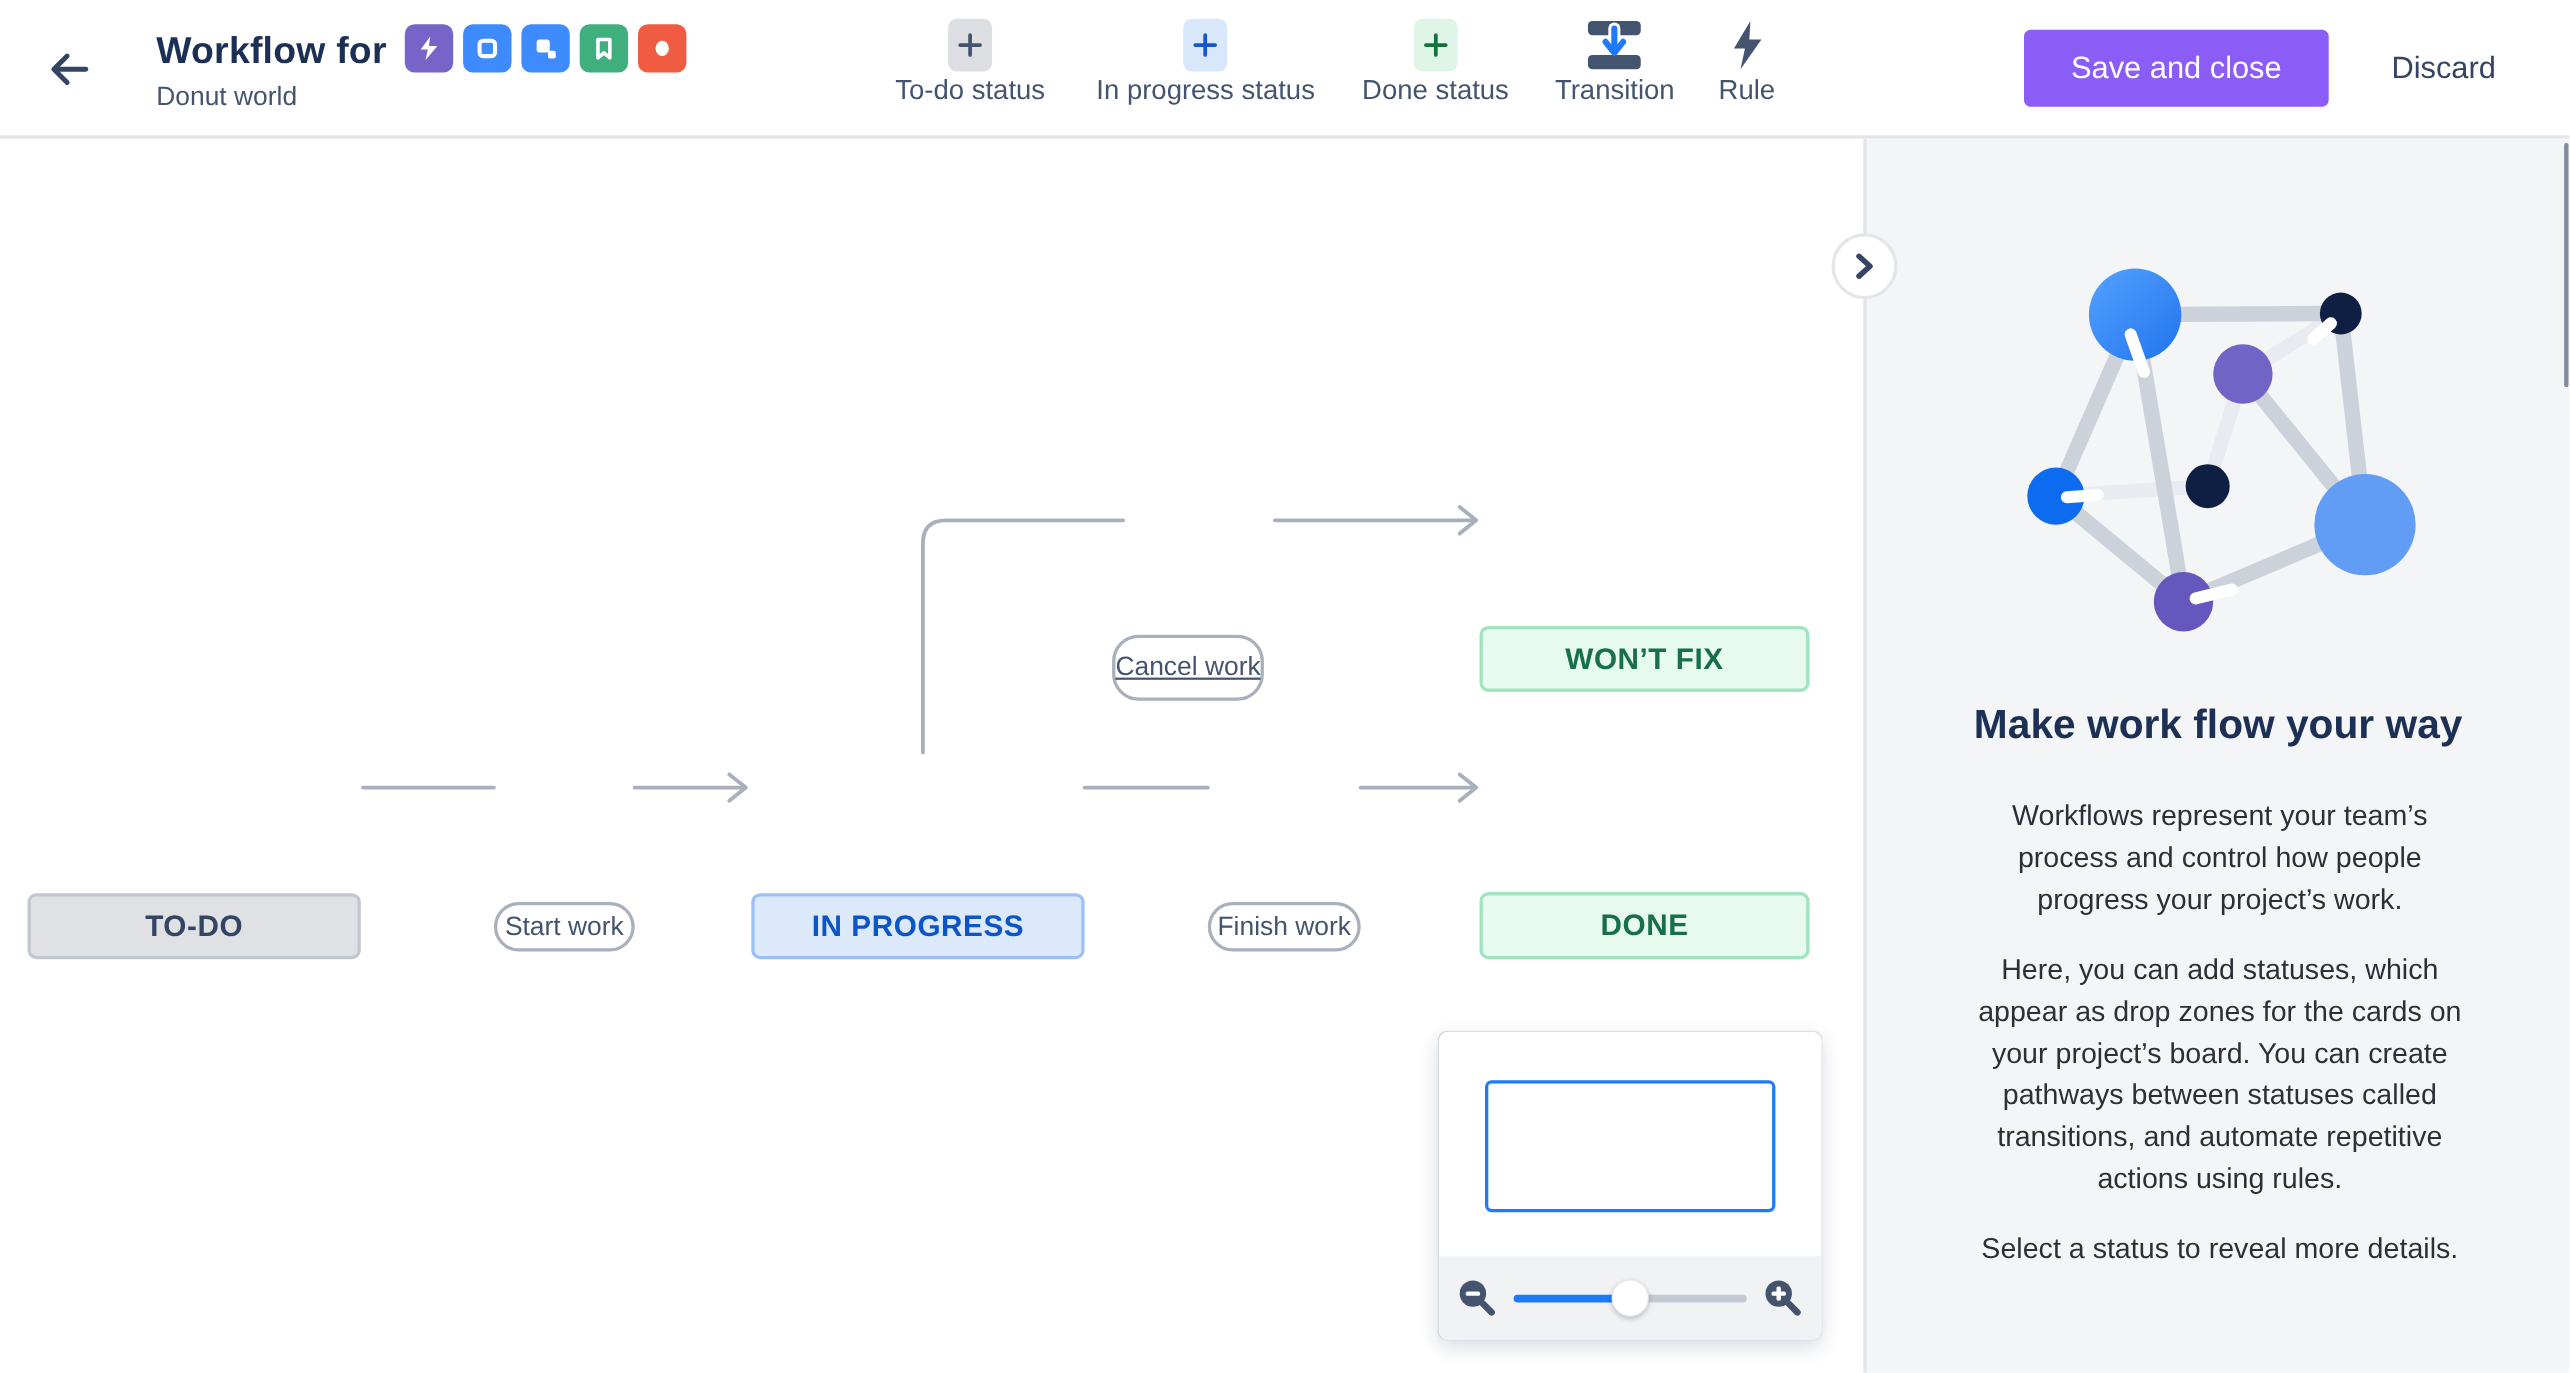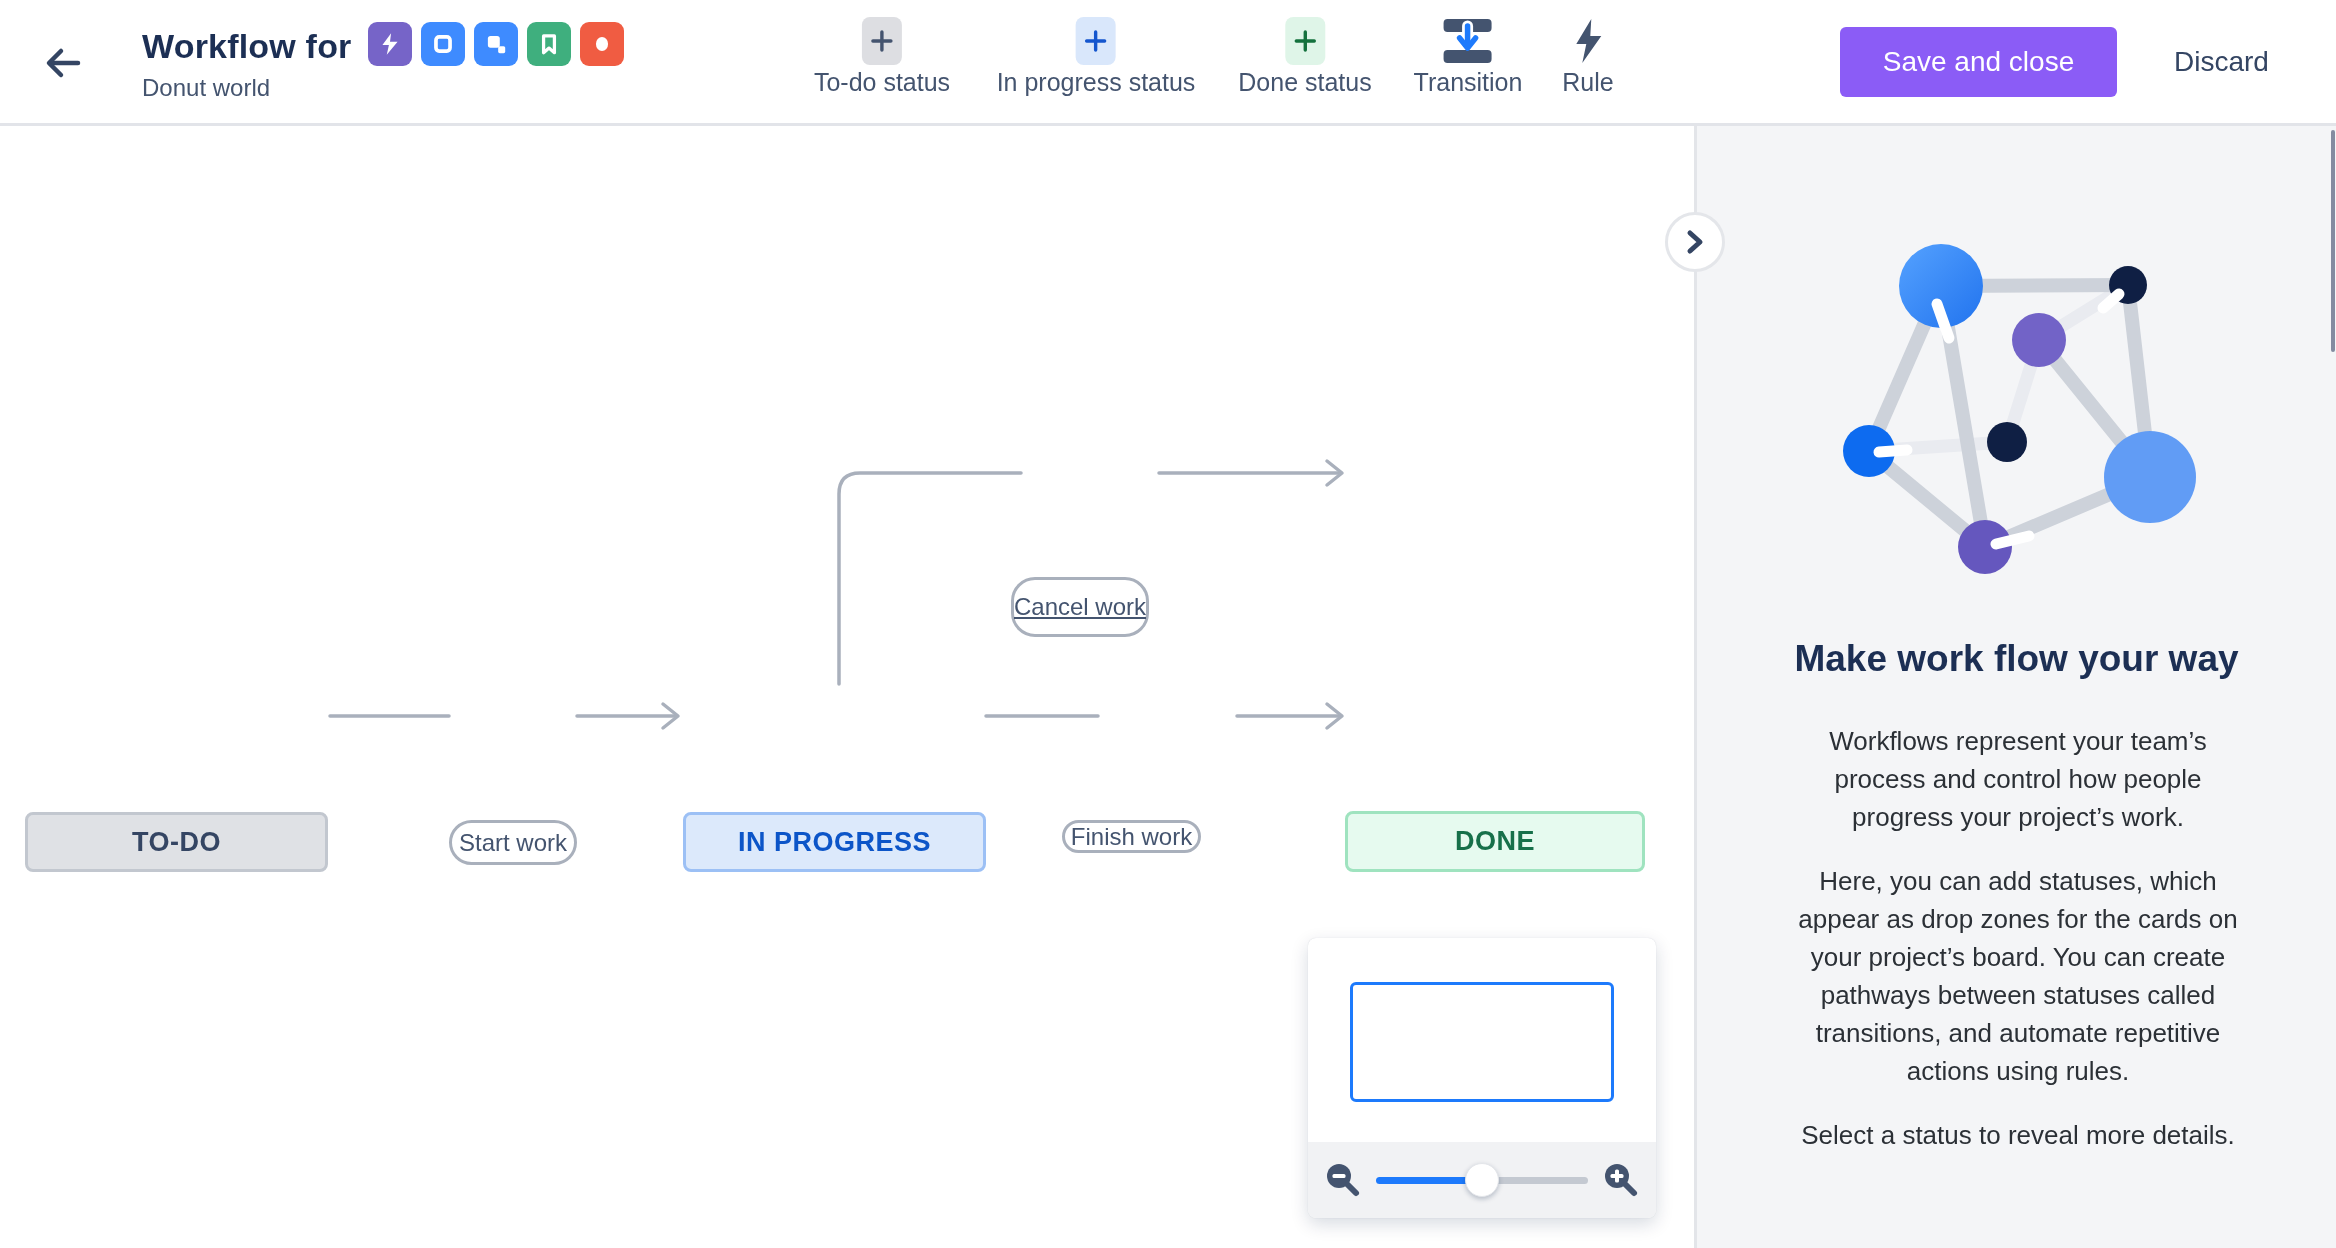--- a/index.html
+++ b/index.html
@@ -138,28 +138,29 @@
 
       <path d="M839,684 L839,494 Q839,473 860,473 L1021,473"></path>
       <path d="M1159,473 L1340,473"></path>
       <polyline points="1327,461 1342,473 1327,485"></polyline>
     </svg>
 
     <div class="status-node node-todo" style="left:25px; top:686px; width:303px; height:60px;">TO-DO</div>
 
     <div class="status-node node-inprogress" style="left:683px; top:686px; width:303px; height:60px;">IN PROGRESS</div>
 
+    <div class="status-node node-done" style="left:1345px; top:443px; width:300px; height:60px;">WON’T FIX</div>
 
     <div class="status-node node-done" style="left:1345px; top:685px; width:300px; height:61px;">DONE</div>
 
     <div class="transition-pill" style="left:449px; top:694px; width:128px; height:45px;">Start work</div>
 
     <div class="transition-pill" style="left:1011px; top:451px; width:138px; height:60px;text-decoration:underline;">Cancel work</div>
 
-    <div class="transition-pill" style="left:1062px; top:694px; width:139px; height:33px;">Finish work</div>
+    <div class="transition-pill" style="left:1098px; top:694px; width:139px; height:45px;">Finish work</div>
   </div>
 
   <div class="minimap">
     <div class="minimap-viewport"></div>
     <div class="minimap-footer">
       <button class="zoom-btn">
         <svg width="38" height="38" viewBox="0 0 38 38">
           <circle cx="15" cy="15" r="12" fill="#44546F"></circle>
           <rect x="8.5" y="13" width="13" height="4" rx="1.5" fill="#fff"></rect>
           <line x1="24" y1="24" x2="32" y2="32" stroke="#44546F" stroke-width="6" stroke-linecap="round"></line>

